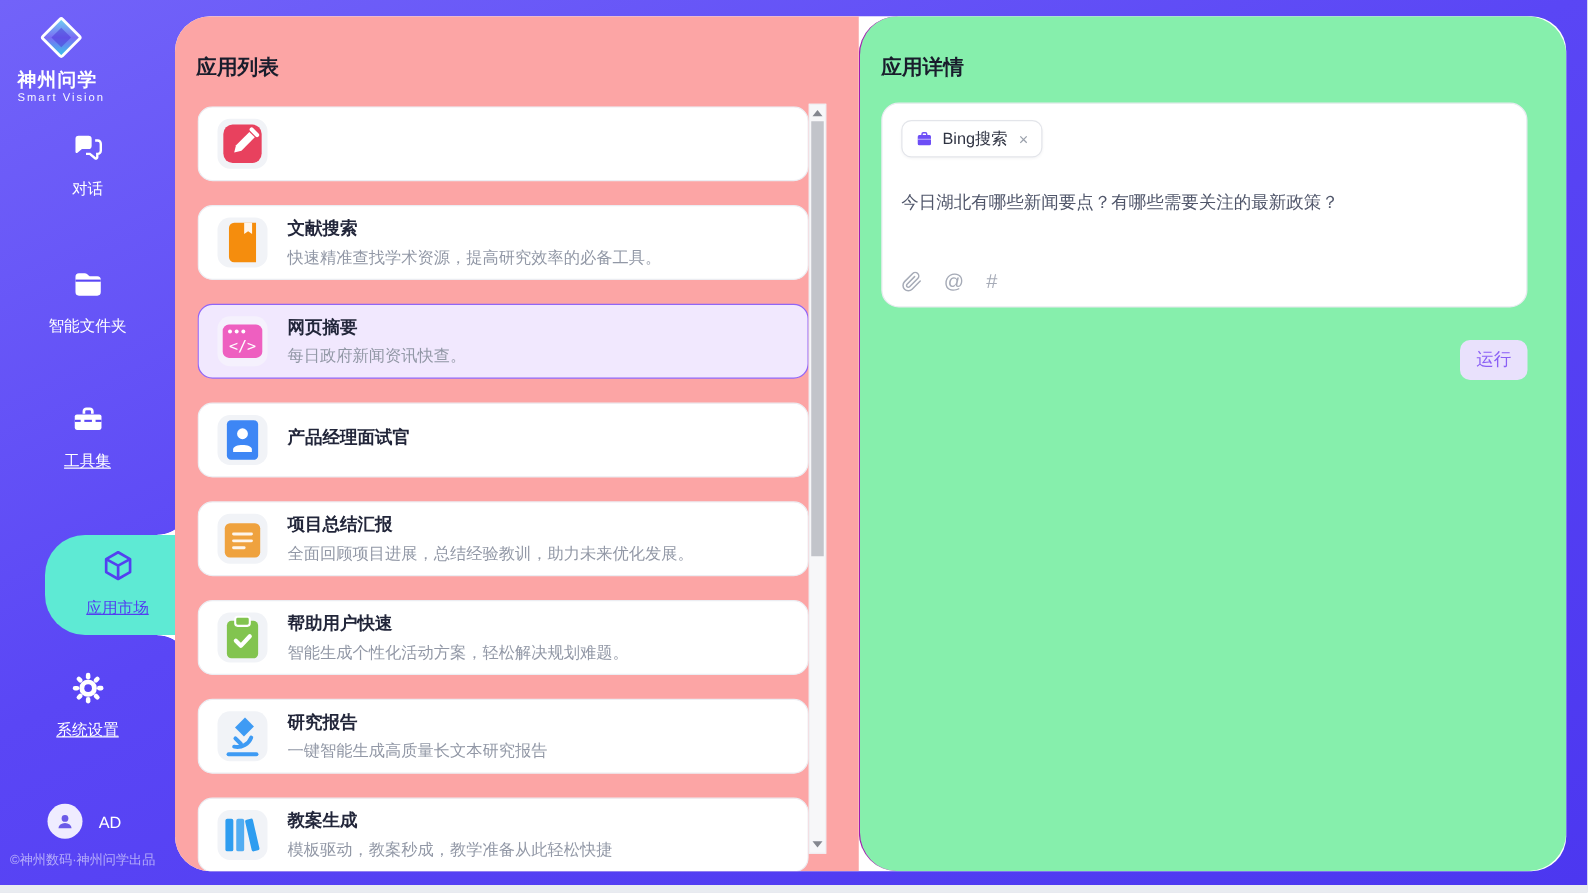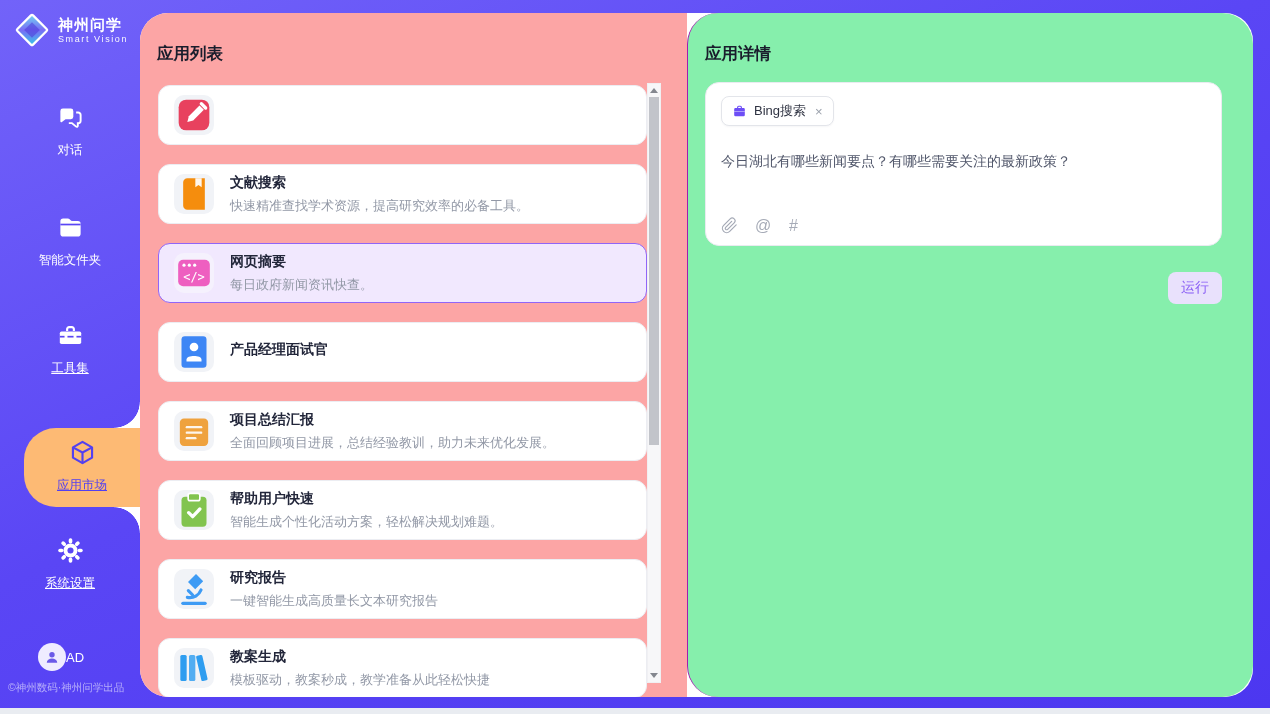--- a/index.html
+++ b/index.html
@@ -4,36 +4,36 @@
 <style>
   * { margin:0; padding:0; box-sizing:border-box; }
   html,body { background:#dfe3ea; }
   body { font-family:"Liberation Sans","DejaVu Sans",sans-serif; }
   .frame { position:relative; width:1270px; height:714px; background:#e9ecf1; overflow:hidden; }
   .purple-shell { position:absolute; left:0; top:0; right:0; height:708px;
     background:linear-gradient(155deg,#7263f9 0%,#5a46f5 45%,#4c37f0 100%); }
 
   
   .sidebar { position:absolute; left:0; top:0; width:140px; height:708px; color:#fff; }
-  .logo { position:absolute; top:12px; left:14px; display:flex; align-items:center; gap:8px; }
+  .logo { position:absolute; top:12px; left:14px; display:flex; align-items:center; gap:8px;flex-direction:column; }
   .logo-mark { width:36px; height:36px; }
   .logo-name { font-size:15px; font-weight:bold; letter-spacing:1px; line-height:1.15; }
   .logo-tagline { font-size:9px; letter-spacing:1.6px; opacity:.95; }
   .nav-item { position:absolute; left:0; width:140px; text-align:center; cursor:pointer; }
   .nav-item .nv-icon { display:inline-block; width:27px; height:27px; }
   .nav-item .nv-icon svg { width:100%; height:100%; }
   .nav-label { display:block; margin-top:7px; font-size:12.5px; color:#fff; }
   .nav-label.u { text-decoration:underline; }
-  .nav-item.active { left:24px; width:116px; background:#fdba74; border-radius:32px 0 0 32px;
+  .nav-item.active { left:36px; width:116px; background:#5eead4; border-radius:32px 0 0 32px;
     padding:11px 0 13px; color:#5340f0; }
   .nav-item.active .nav-label { color:#5340f0; }
   .nav-item.active::before, .nav-item.active::after { content:""; position:absolute; right:0; width:26px; height:26px; }
   .nav-item.active::before { top:-26px; background:radial-gradient(circle at 0 0, rgba(0,0,0,0) 25.4px, #fff 26px); }
   .nav-item.active::after  { bottom:-26px; background:radial-gradient(circle at 0 100%, rgba(0,0,0,0) 25.4px, #fff 26px); }
-  .user-row { position:absolute; bottom:37px; left:38px; display:flex; align-items:center; }
+  .user-row { position:absolute; bottom:37px; left:38px; display:flex; align-items:center; gap:13px; }
   .avatar { width:28px; height:28px; border-radius:50%; background:#efecff; display:flex; align-items:center; justify-content:center; }
   .avatar svg { width:18px; height:18px; }
   .user-initials { font-size:13px; color:#fff; }
   .copyright { position:absolute; bottom:13px; left:8px; width:132px; font-size:10.5px; color:rgba(255,255,255,.55); white-space:nowrap; }
 
   
   .main-surface { position:absolute; left:140px; top:13px; width:1113px; height:684px;
     border-radius:28px; overflow:hidden; display:flex; background:#fff; }
 
   

